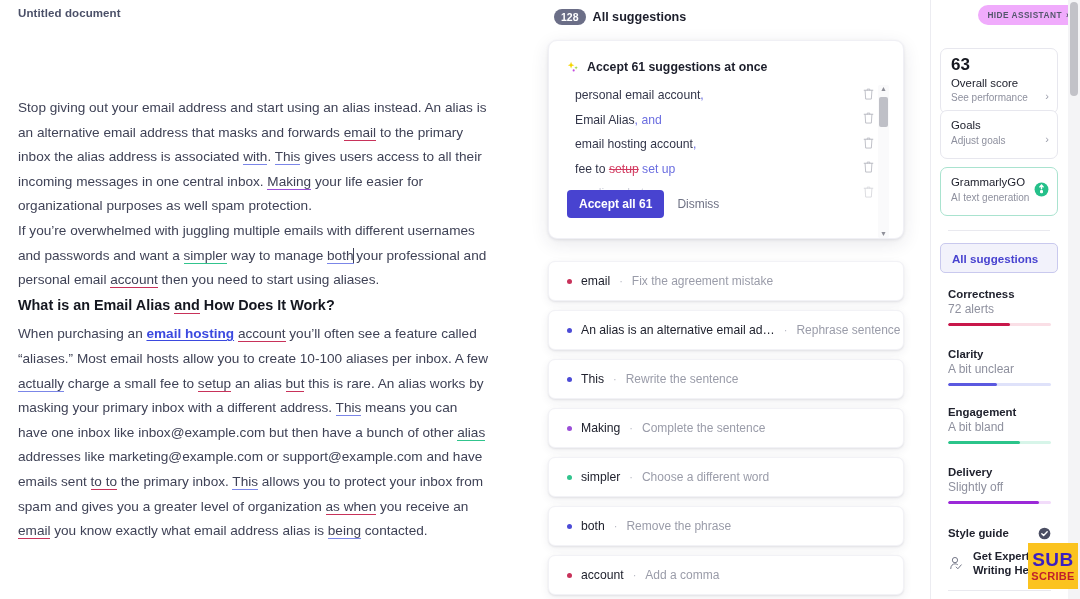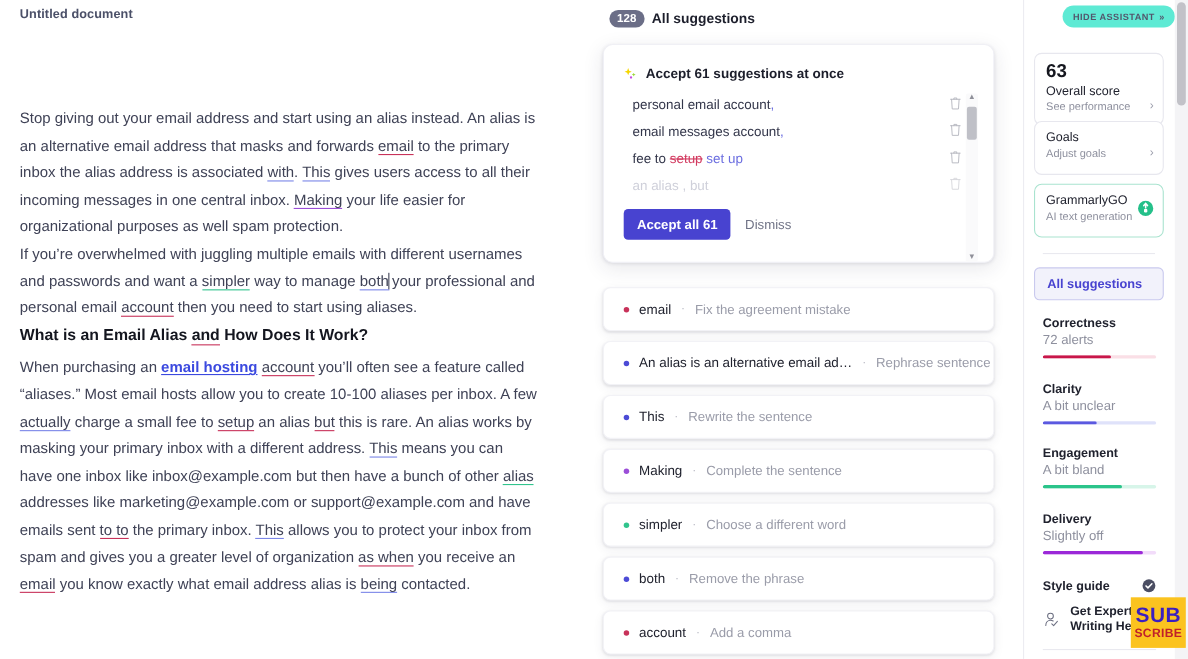--- a/index.html
+++ b/index.html
@@ -115,22 +115,22 @@
   .sug-word { font-size: 12.2px; color: #20222e; font-weight: 500; }
   .sug-sep { font-size: 11px; color: #b9bac4; }
   .sug-desc { font-size: 12px; color: #9a9ca9; }
 
   
   .side-pane {
     width: 150px; height: 599px; position: relative;
     background: #ffffff; border-left: 1px solid #ececf1;
   }
   .hide-btn {
-    position:absolute; right: 12px; top: 5px;
-    background:#5eead4; border:none; border-radius: 10px;
+    position:absolute; right: 0; top: 5px;
+    background:#f0abfc; border:none; border-radius: 10px;
     font-size: 8.3px; font-weight: bold; color:#53566c; letter-spacing:.45px;
     padding: 5px 9px; display:flex; align-items:center; gap:4px; cursor:pointer;
   }
   .card {
     position:absolute; left: 9px; width: 118px;
     background:#fff; border:1px solid #e7e7ee; border-radius: 7px;
     cursor:pointer;
   }
   .card.score { top: 48px; height: 66px; }
   .card.goals { top: 110px; height: 49px; }
@@ -230,21 +230,27 @@
       </div>
 
       <div class="accept-list" id="accept-list">
           <div class="accept-row">
             <span class="txt"><span>personal email account</span><span class="comma">,</span></span>
             <span><svg class="trash" viewBox="0 0 16 18">
                 <path d="M2.4 4.2h11.2M6.3 4.2V2.7h3.4v1.5M3.6 4.2l.75 11.3h7.3L12.4 4.2" stroke="#7b7d8c" stroke-width="1.1" fill="none" stroke-linecap="round" stroke-linejoin="round"></path>
               </svg></span>
           </div>
           <div class="accept-row">
-            <span class="txt"><span>email messages account</span><span class="comma">,</span></span>
+            <span class="txt"><span>Email Alias</span><span class="comma">, and</span></span>
+            <span><svg class="trash" viewBox="0 0 16 18">
+                <path d="M2.4 4.2h11.2M6.3 4.2V2.7h3.4v1.5M3.6 4.2l.75 11.3h7.3L12.4 4.2" stroke="#7b7d8c" stroke-width="1.1" fill="none" stroke-linecap="round" stroke-linejoin="round"></path>
+              </svg></span>
+          </div>
+          <div class="accept-row">
+            <span class="txt"><span>email hosting account</span><span class="comma">,</span></span>
             <span><svg class="trash" viewBox="0 0 16 18">
                 <path d="M2.4 4.2h11.2M6.3 4.2V2.7h3.4v1.5M3.6 4.2l.75 11.3h7.3L12.4 4.2" stroke="#7b7d8c" stroke-width="1.1" fill="none" stroke-linecap="round" stroke-linejoin="round"></path>
               </svg></span>
           </div>
           <div class="accept-row">
             <span class="txt"><span>fee to </span><span class="strike">setup</span><span class="repl"> set up</span></span>
             <span><svg class="trash" viewBox="0 0 16 18">
                 <path d="M2.4 4.2h11.2M6.3 4.2V2.7h3.4v1.5M3.6 4.2l.75 11.3h7.3L12.4 4.2" stroke="#7b7d8c" stroke-width="1.1" fill="none" stroke-linecap="round" stroke-linejoin="round"></path>
               </svg></span>
           </div>

